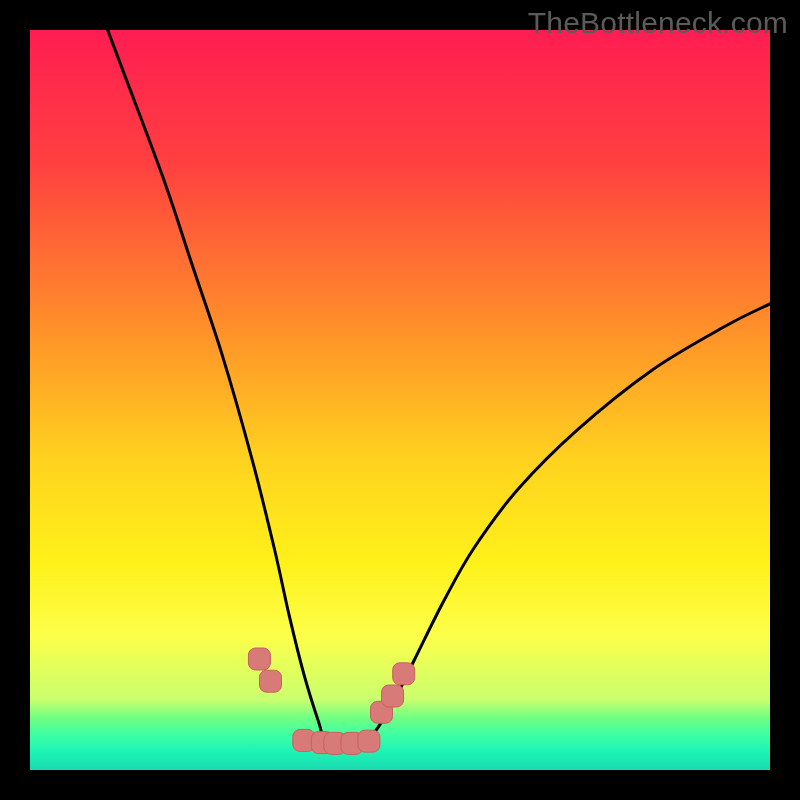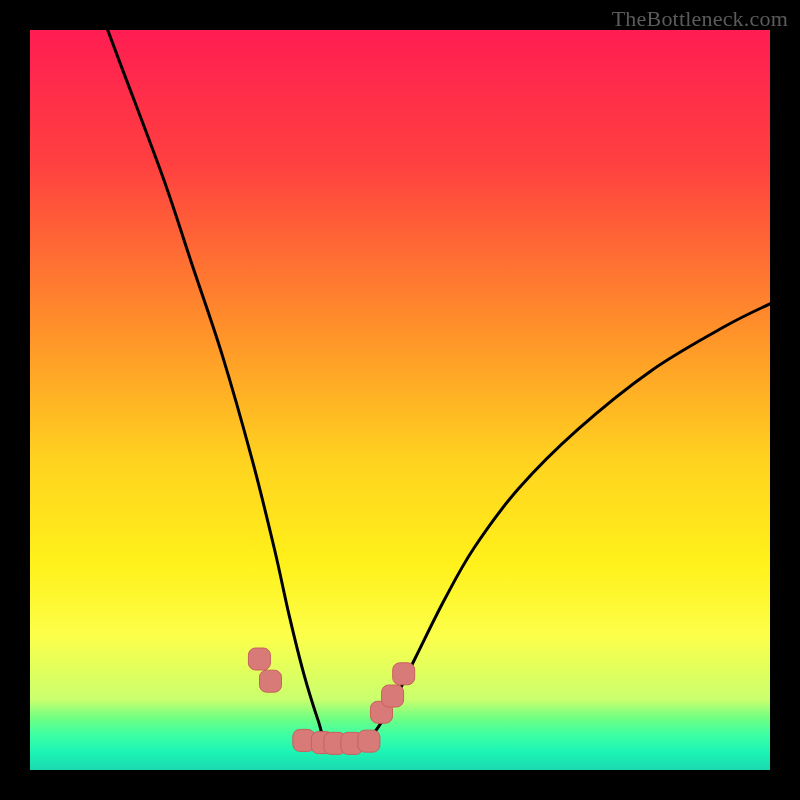--- a/index.html
+++ b/index.html
@@ -7,22 +7,22 @@
   .frame {
     width: 800px;
     height: 800px;
     background: #000;
     position: relative;
   }
   .watermark {
     position: absolute;
     top: 6px;
     right: 12px;
-    font-family: Liberation Serif, serif;
-    font-size: 22px;
+    font-family: Liberation Sans, sans-serif;
+    font-size: 30px;
     font-weight: 500;
     color: #5b5b5b;
     letter-spacing: 0.2px;
     z-index: 10;
   }
   .plot-wrap {
     position: absolute;
     left: 30px;
     top: 30px;
     width: 740px;

